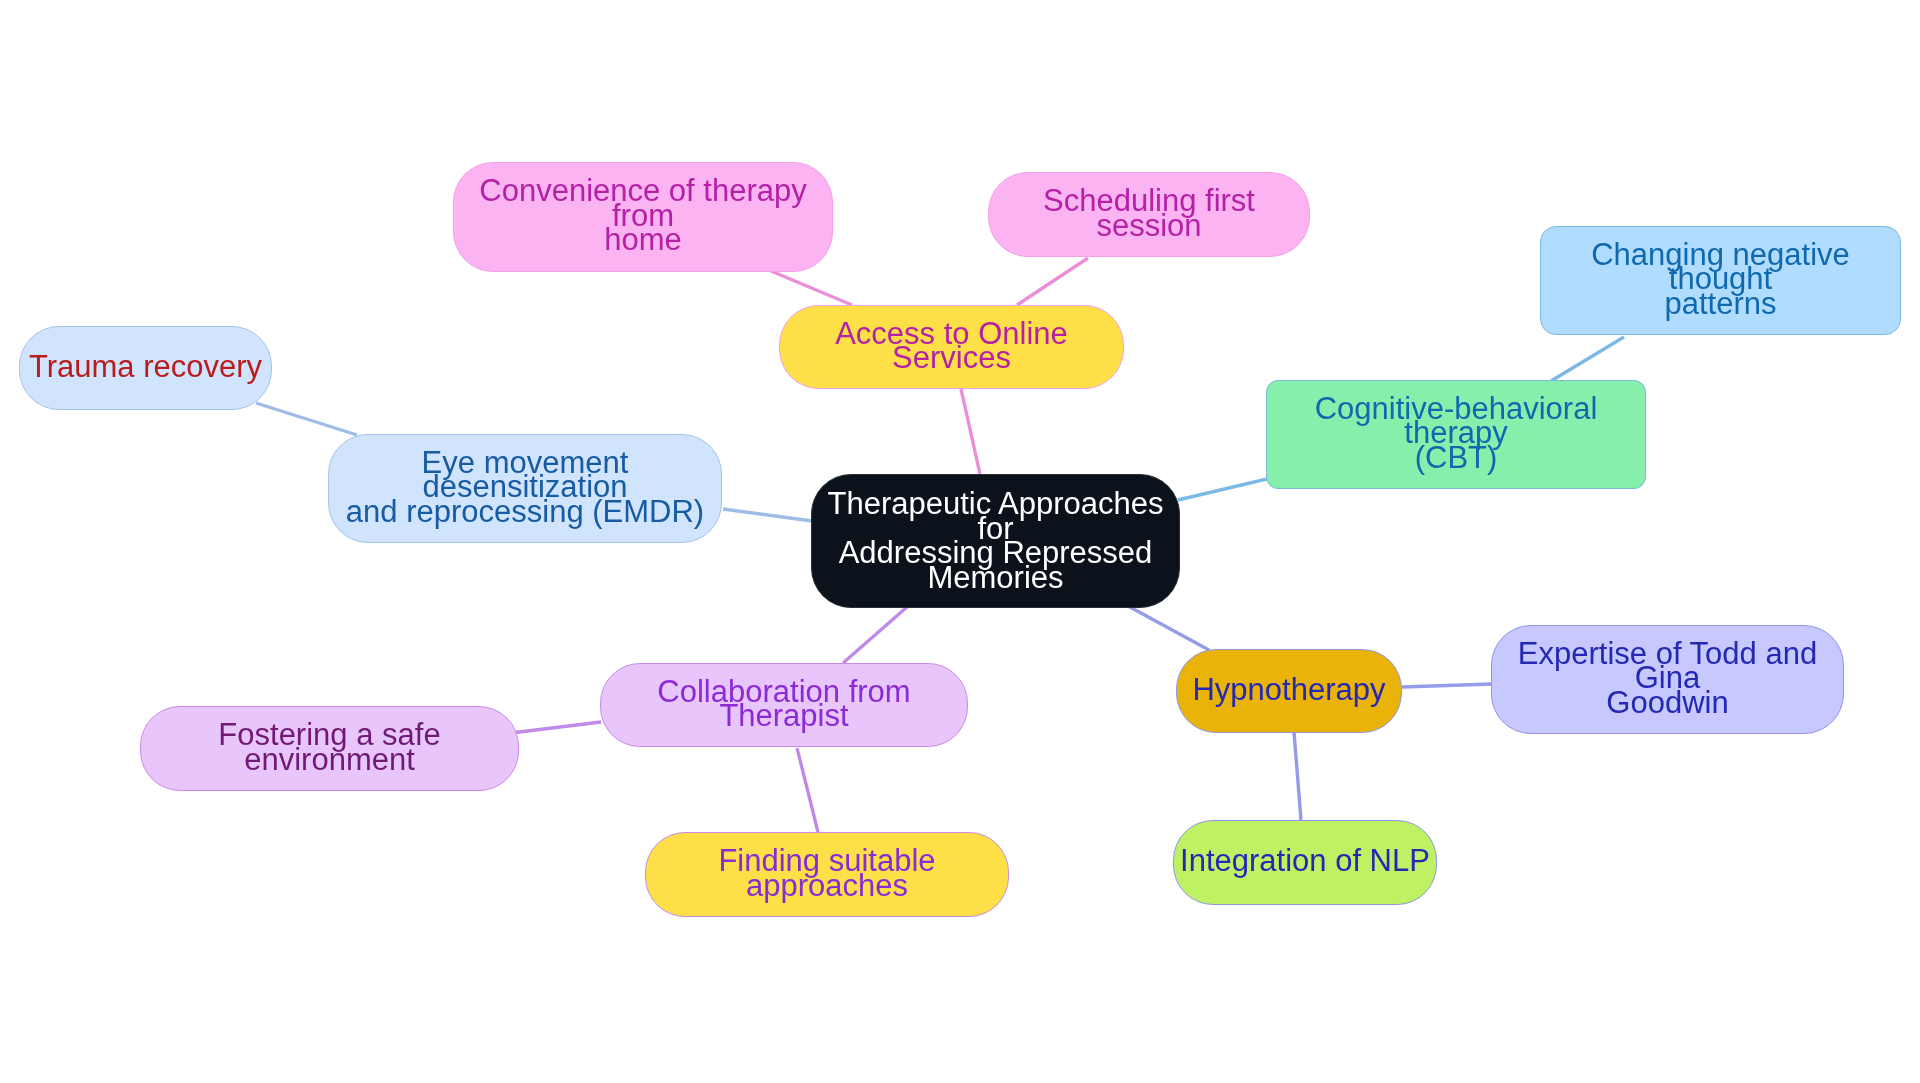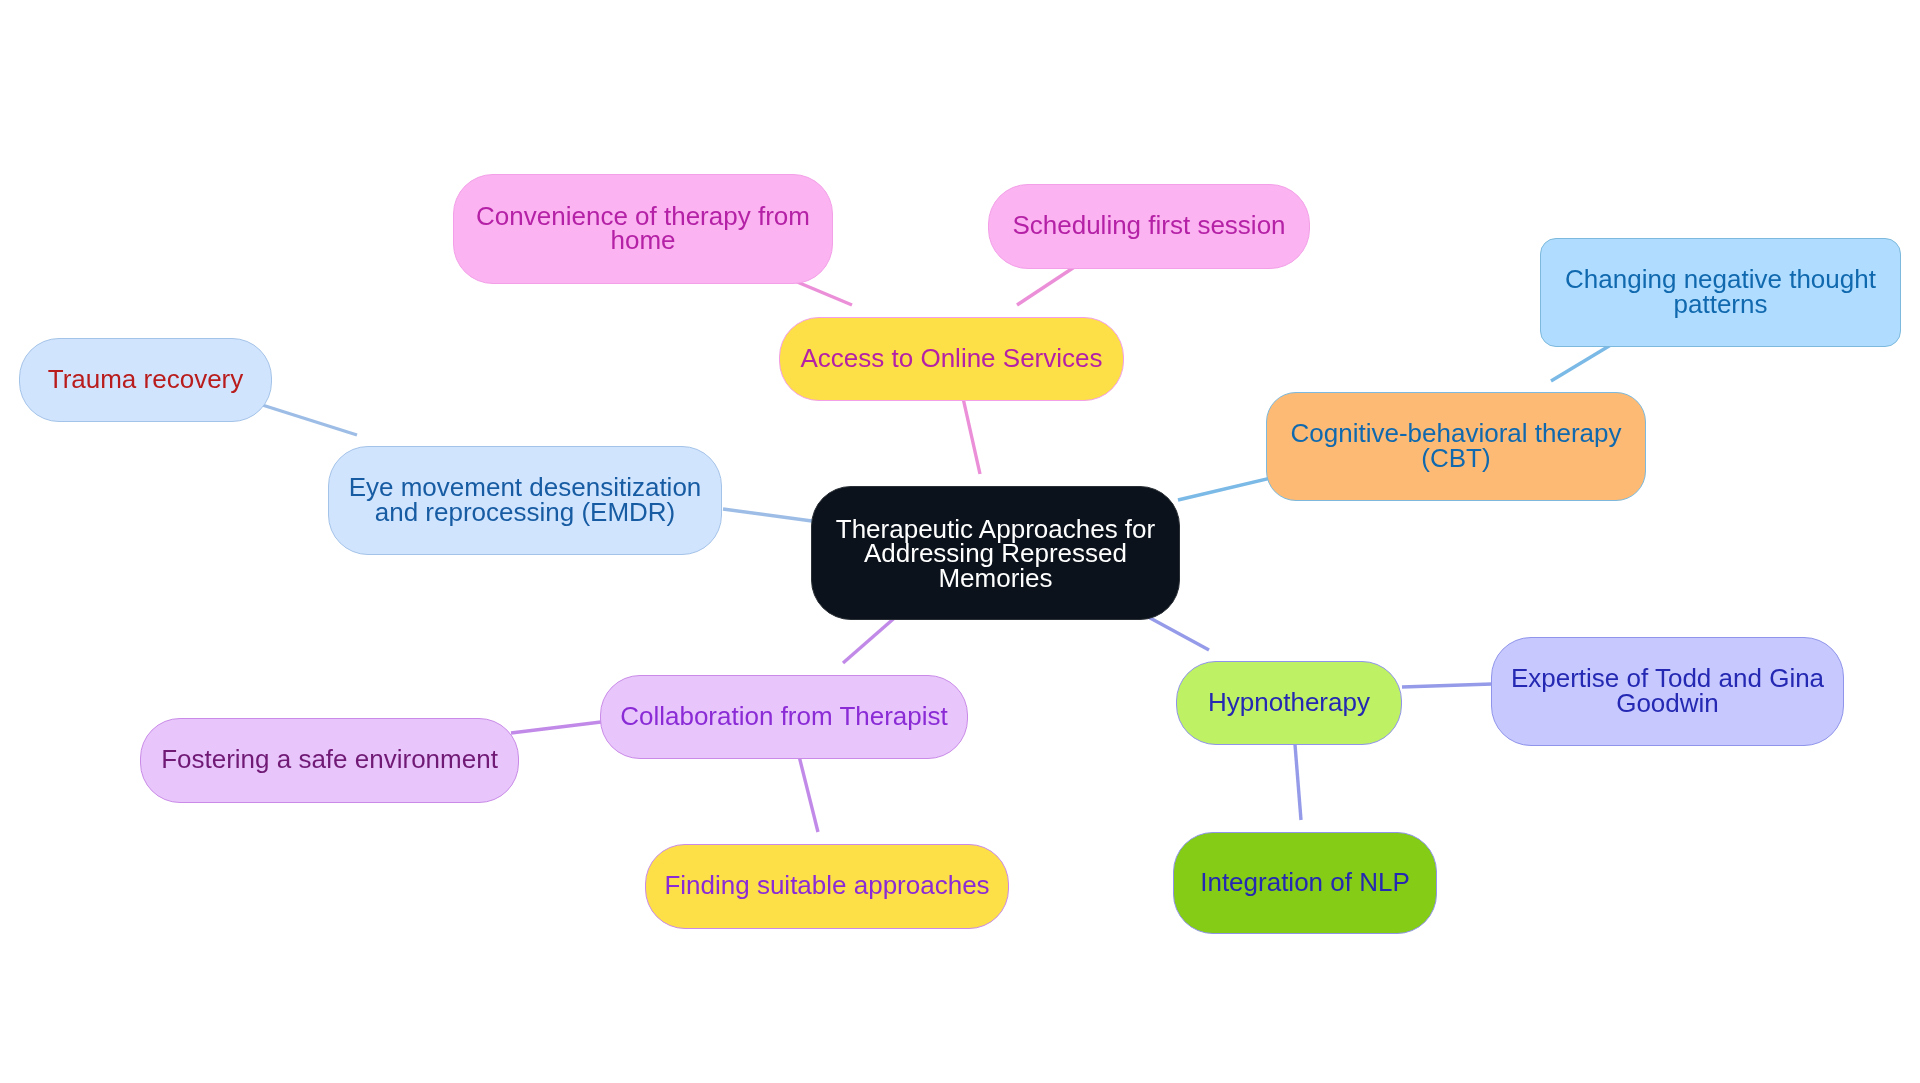--- a/index.html
+++ b/index.html
@@ -26,25 +26,24 @@
   }
   .node {
     position: absolute;
     box-sizing: border-box;
     display: flex;
     align-items: center;
     justify-content: center;
     text-align: center;
     border-style: solid;
     border-width: 1px;
-    font-size: 26px;
+    font-size: 31px;
     line-height: 24.5px;
     letter-spacing: 0px;
     white-space: pre-line;
-    margin-top: 12px;
   }
   .node-label {
     display: block;
     position: relative;
     top: -0.8px;
   }
 </style>
 </head>
 <body>
 
@@ -75,21 +74,21 @@
     <div class="node" style="left: 779px; top: 305px; width: 345px; height: 84px; border-radius: 40px; background: #fde047; border-color: rgb(243, 160, 232); color: rgb(181, 33, 166);">
       <span class="node-label" style="top: -0.8px;">Access to Online Services</span>
     </div>
     <div class="node" style="left: 453px; top: 162px; width: 380px; height: 110px; border-radius: 40px; background: rgb(251, 179, 241); border-color: rgb(243, 160, 232); color: rgb(181, 33, 166);">
       <span class="node-label" style="top: -0.8px;">Convenience of therapy from
 home</span>
     </div>
     <div class="node" style="left: 988px; top: 172px; width: 322px; height: 85px; border-radius: 40px; background: rgb(251, 179, 241); border-color: rgb(243, 160, 232); color: rgb(181, 33, 166);">
       <span class="node-label" style="top: -0.8px;">Scheduling first session</span>
     </div>
-    <div class="node" style="left: 1266px; top: 380px; width: 380px; height: 109px; border-radius: 30px; background: #fdba74; border-color: rgb(125, 185, 220); color: rgb(16, 105, 174);">
+    <div class="node" style="left: 1266px; top: 380px; width: 380px; height: 109px; border-radius: 12px; background: #86efac; border-color: rgb(125, 185, 220); color: rgb(16, 105, 174);">
       <span class="node-label" style="top: -0.8px;">Cognitive-behavioral therapy
 (CBT)</span>
     </div>
     <div class="node" style="left: 1540px; top: 226px; width: 361px; height: 109px; border-radius: 16px; background: rgb(176, 221, 255); border-color: rgb(125, 185, 220); color: rgb(16, 105, 174);">
       <span class="node-label" style="top: -0.8px;">Changing negative thought
 patterns</span>
     </div>
     <div class="node" style="left: 328px; top: 434px; width: 394px; height: 109px; border-radius: 40px; background: rgb(209, 228, 254); border-color: rgb(164, 195, 232); color: rgb(23, 92, 163);">
       <span class="node-label" style="top: -0.8px;">Eye movement desensitization
 and reprocessing (EMDR)</span>
@@ -99,24 +98,24 @@
     </div>
     <div class="node" style="left: 600px; top: 663px; width: 368px; height: 84px; border-radius: 40px; background: rgb(232, 198, 252); border-color: rgb(201, 139, 231); color: rgb(138, 43, 214);">
       <span class="node-label" style="top: -0.8px;">Collaboration from Therapist</span>
     </div>
     <div class="node" style="left: 140px; top: 706px; width: 379px; height: 85px; border-radius: 40px; background: rgb(232, 198, 252); border-color: rgb(201, 139, 231); color: #701a75;">
       <span class="node-label" style="top: -0.8px;">Fostering a safe environment</span>
     </div>
     <div class="node" style="left: 645px; top: 832px; width: 364px; height: 85px; border-radius: 40px; background: #fde047; border-color: rgb(201, 139, 231); color: rgb(138, 43, 214);">
       <span class="node-label" style="top: -0.8px;">Finding suitable approaches</span>
     </div>
-    <div class="node" style="left: 1176px; top: 649px; width: 226px; height: 84px; border-radius: 40px; background: #bef264; border-color: rgb(144, 148, 234); color: rgb(36, 40, 178);">
+    <div class="node" style="left: 1176px; top: 649px; width: 226px; height: 84px; border-radius: 40px; background: #eab308; border-color: rgb(144, 148, 234); color: rgb(36, 40, 178);">
       <span class="node-label" style="top: -0.8px;">Hypnotherapy</span>
     </div>
     <div class="node" style="left: 1491px; top: 625px; width: 353px; height: 109px; border-radius: 40px; background: rgb(198, 200, 254); border-color: rgb(144, 148, 234); color: rgb(36, 40, 178);">
       <span class="node-label" style="top: -0.8px;">Expertise of Todd and Gina
 Goodwin</span>
     </div>
-    <div class="node" style="left: 1173px; top: 820px; width: 264px; height: 102px; border-radius: 40px; background: #84cc16; border-color: rgb(144, 148, 234); color: rgb(36, 40, 178); text-align: right;">
+    <div class="node" style="left: 1173px; top: 820px; width: 264px; height: 85px; border-radius: 40px; background: #bef264; border-color: rgb(144, 148, 234); color: rgb(36, 40, 178); text-align: right;">
       <span class="node-label" style="top: -0.8px;">Integration of NLP</span>
     </div>
   </div>
 </div>
 
 </body></html>

